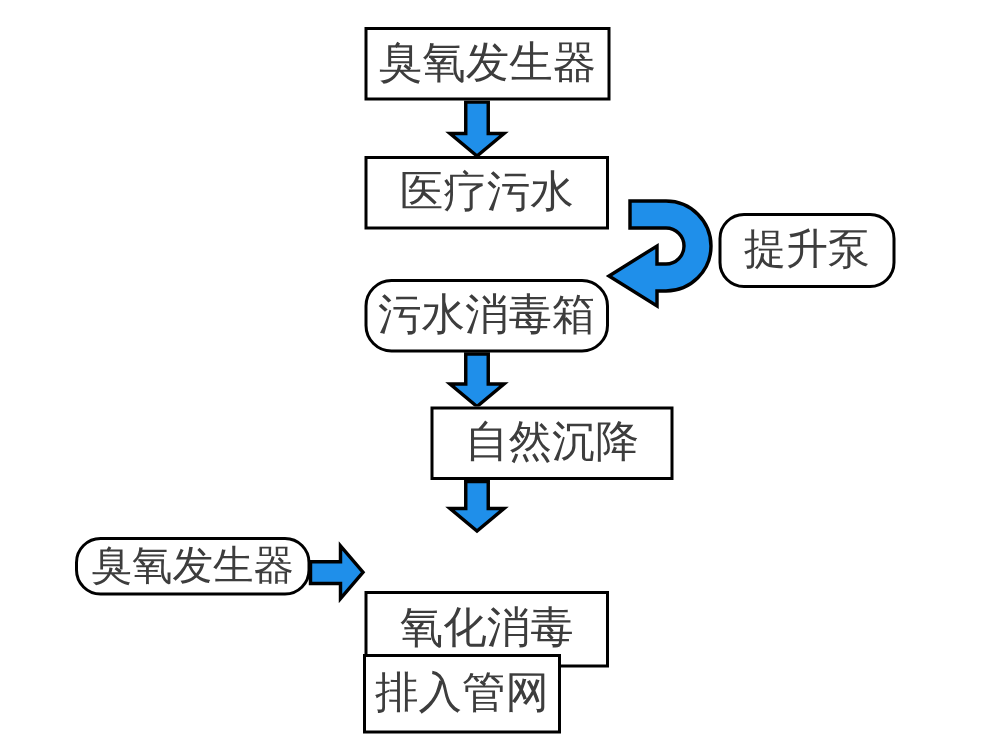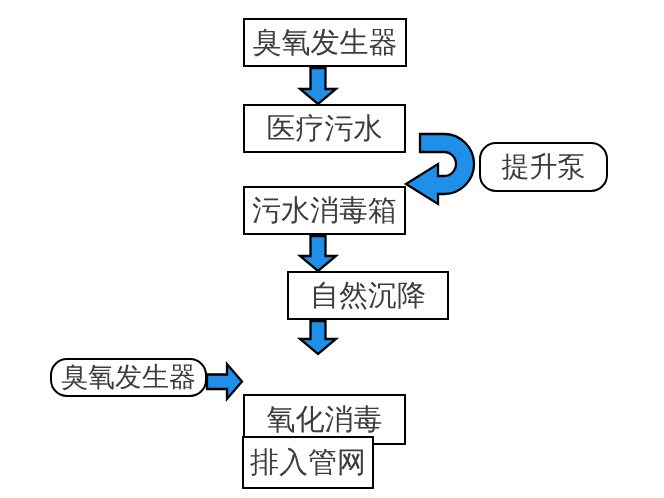--- a/index.html
+++ b/index.html
@@ -42,37 +42,37 @@
   </svg>
 
   <div class="node" style="left:243px;top:18px;width:164px;height:49px;">
     <span>臭氧发生器</span>
   </div>
 
   <div class="node" style="left:243px;top:104px;width:163px;height:49px;">
     <span>医疗污水</span>
   </div>
 
-  <div class="node" style="left:243px;top:186px;width:163px;height:49px;">
+  <div class="node" style="left:243px;top:186px;width:163px;height:49px;border-radius:18px;">
     <span>污水消毒箱</span>
   </div>
 
   <div class="node" style="left:243px;top:271px;width:162px;height:49px;margin-left:44px;">
     <span>自然沉降</span>
   </div>
 
   <div class="node" style="left:243px;top:354px;width:163px;height:51px;margin-top:40px;">
     <span>氧化消毒</span>
   </div>
 
   <div class="node" style="left:242px;top:436px;width:132px;height:53px;">
     <span>排入管网</span>
   </div>
 
-  <div class="node rounded node-pump" style="left:479px;top:142px;width:129px;height:50px;">
+  <div class="node rounded node-pump" style="left:479px;top:142px;width:118px;height:50px;">
     <span>提升泵</span>
   </div>
 
   <div class="node rounded node-ozone" style="left:50px;top:358px;width:157px;height:39px;">
     <span>臭氧发生器</span>
   </div>
 
 </div>
 
 </body></html>

